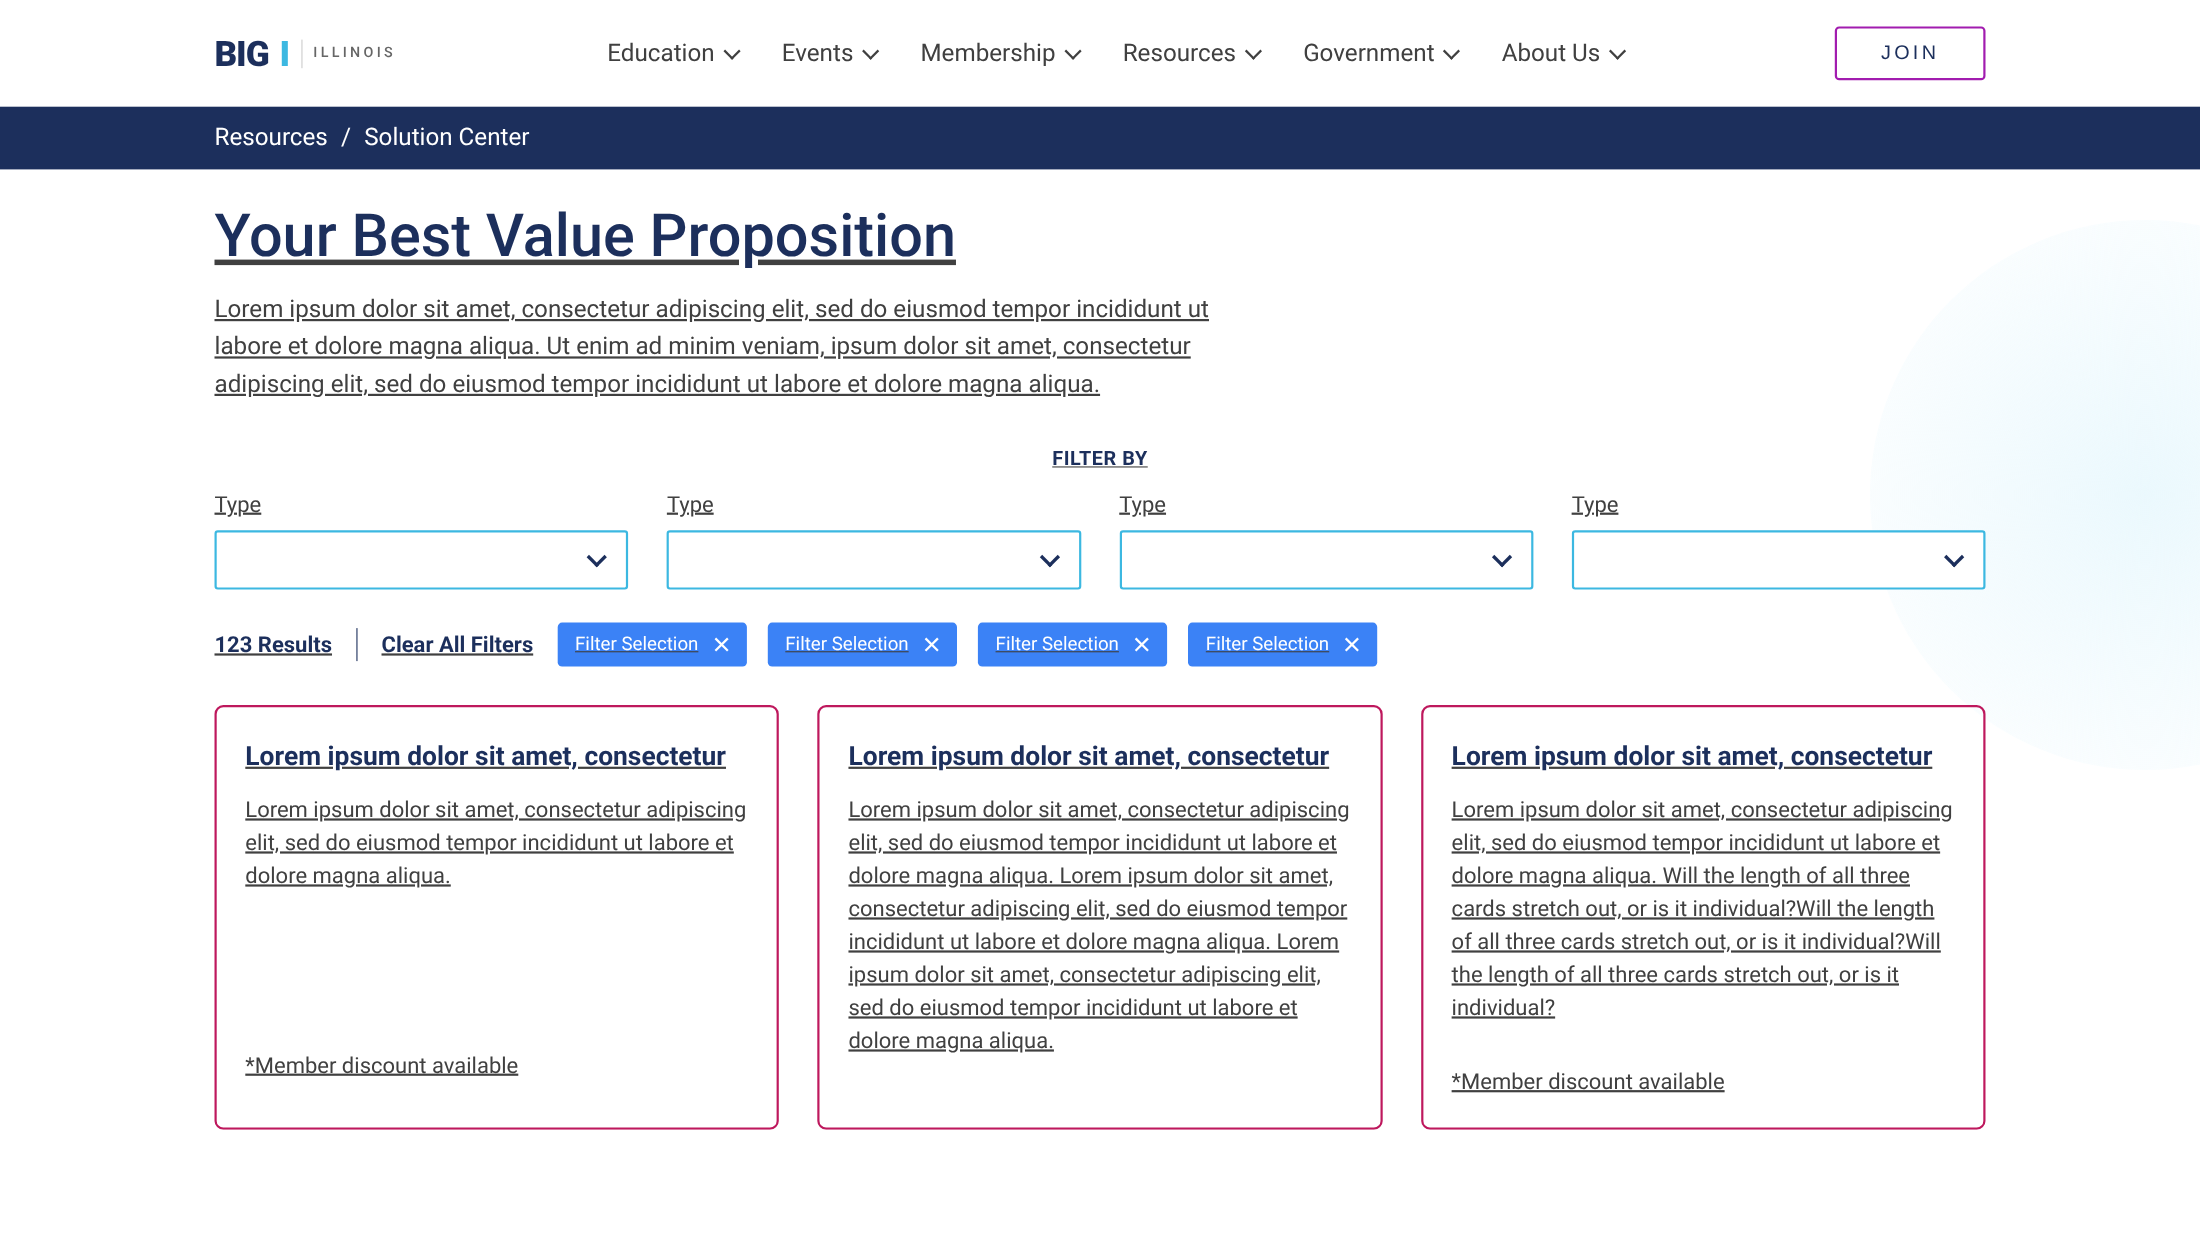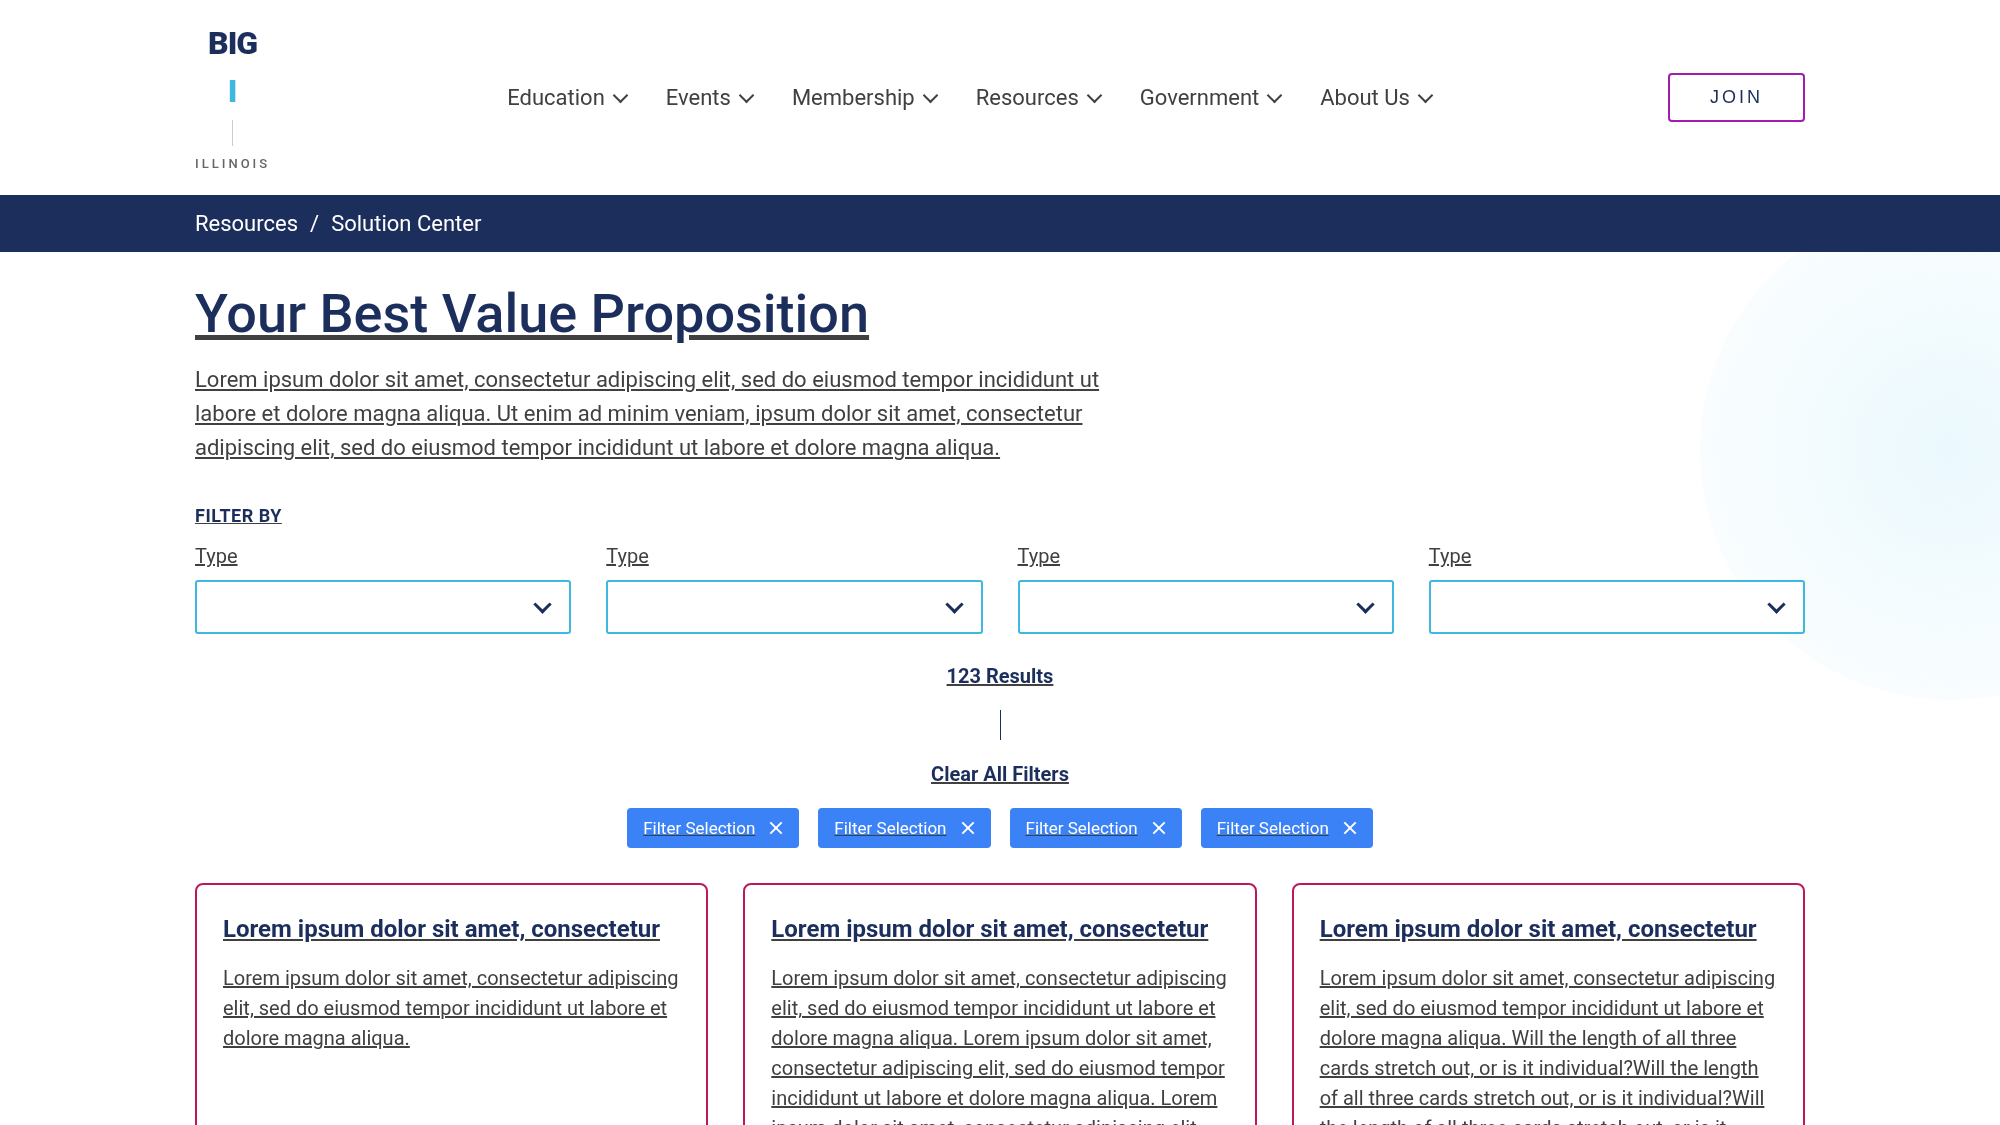--- a/index.html
+++ b/index.html
@@ -1,20 +1,20 @@
 <!DOCTYPE html>
 <html><head>
 <meta charset="utf-8">
 <style>
 * { margin: 0; padding: 0; box-sizing: border-box; }
 body { font-family: -apple-system, BlinkMacSystemFont, 'Segoe UI', Roboto, sans-serif; color: #404040; overflow-x: hidden; }
 
 
 .header { display: flex; align-items: center; justify-content: space-between; padding: 24px 195px; background: #fff; }
-.logo { display: flex; align-items: center; gap: 10px; flex-direction: column; }
+.logo { display: flex; align-items: center; gap: 10px; }
 .logo-big { font-weight: 900; font-size: 32px; color: #1c2f5c; letter-spacing: -1px; }
 .logo-i { color: #3cb8e1; font-weight: 900; font-size: 32px; }
 .logo-divider { width: 1px; height: 26px; background: #ccc; }
 .logo-illinois { font-size: 13px; color: #666; letter-spacing: 3px; font-weight: 500; }
 
 .nav { display: flex; gap: 40px; align-items: center; }
 .nav-item { display: flex; align-items: center; gap: 10px; font-size: 22px; color: #404040; cursor: pointer; }
 .chevron { width: 11px; height: 11px; border-right: 2px solid #404040; border-bottom: 2px solid #404040; transform: rotate(45deg); margin-top: -4px; }
 
 .join-btn { border: 2px solid #a21caf; color: #1c2f5c; padding: 12px 40px; font-size: 18px; letter-spacing: 3px; background: #fff; cursor: pointer; font-weight: 500; border-radius: 4px; }
@@ -30,29 +30,29 @@
 .page-title { font-size: 54px; color: #1c2f5c; font-weight: 500; margin-bottom: 18px; }
 .page-desc { font-size: 22px; color: #404040; line-height: 1.55; max-width: 920px; margin-bottom: 40px; }
 
 
 .search-wrap { position: relative; width: 520px; margin-bottom: 35px; }
 .search-input { width: 100%; border: 2px solid #3cb8e1; padding: 16px 50px 16px 16px; font-size: 20px; color: #404040; border-radius: 3px; }
 .search-input::placeholder { color: #888; }
 .search-icon { position: absolute; right: 16px; top: 50%; transform: translateY(-50%); width: 22px; height: 22px; }
 
 
-.filter-label { font-size: 18px; font-weight: 700; color: #1c2f5c; letter-spacing: 0.5px; margin-bottom: 18px; }
+.filter-label { font-size: 18px; font-weight: 700; color: #1c2f5c; letter-spacing: 0.5px; margin-bottom: 18px; text-align: center; }
 .filter-row { display: flex; gap: 35px; margin-bottom: 30px; }
 .filter-col { flex: 1; }
 .filter-col-label { font-size: 20px; color: #404040; margin-bottom: 12px; }
 .filter-select { width: 100%; height: 54px; border: 2px solid #3cb8e1; border-radius: 3px; background: #fff; display: flex; align-items: center; justify-content: flex-end; padding: 0 20px; cursor: pointer; }
 .select-chevron { width: 13px; height: 13px; border-right: 3px solid #1c2f5c; border-bottom: 3px solid #1c2f5c; transform: rotate(45deg); margin-top: -5px; }
 
 
-.results-bar { display: flex; align-items: center; gap: 22px; margin-bottom: 35px; flex-direction: column; }
+.results-bar { display: flex; align-items: center; gap: 22px; margin-bottom: 35px; }
 .results-count { font-size: 20px; font-weight: 700; color: #1c2f5c; }
 .results-divider { width: 1px; height: 30px; background: #1c2f5c; }
 .clear-filters { font-size: 20px; font-weight: 700; color: #1c2f5c; cursor: pointer; }
 .chips { display: flex; gap: 19px; }
 .chip { background: #3b82f6; color: #fff; padding: 10px 16px; border-radius: 4px; display: flex; align-items: center; gap: 14px; font-size: 17px; cursor: pointer; }
 .chip-close { width: 14px; height: 14px; position: relative; }
 .chip-close::before, .chip-close::after { content: ''; position: absolute; width: 16px; height: 2px; background: #fff; top: 6px; left: -1px; }
 .chip-close::before { transform: rotate(45deg); }
 .chip-close::after { transform: rotate(-45deg); }
 

